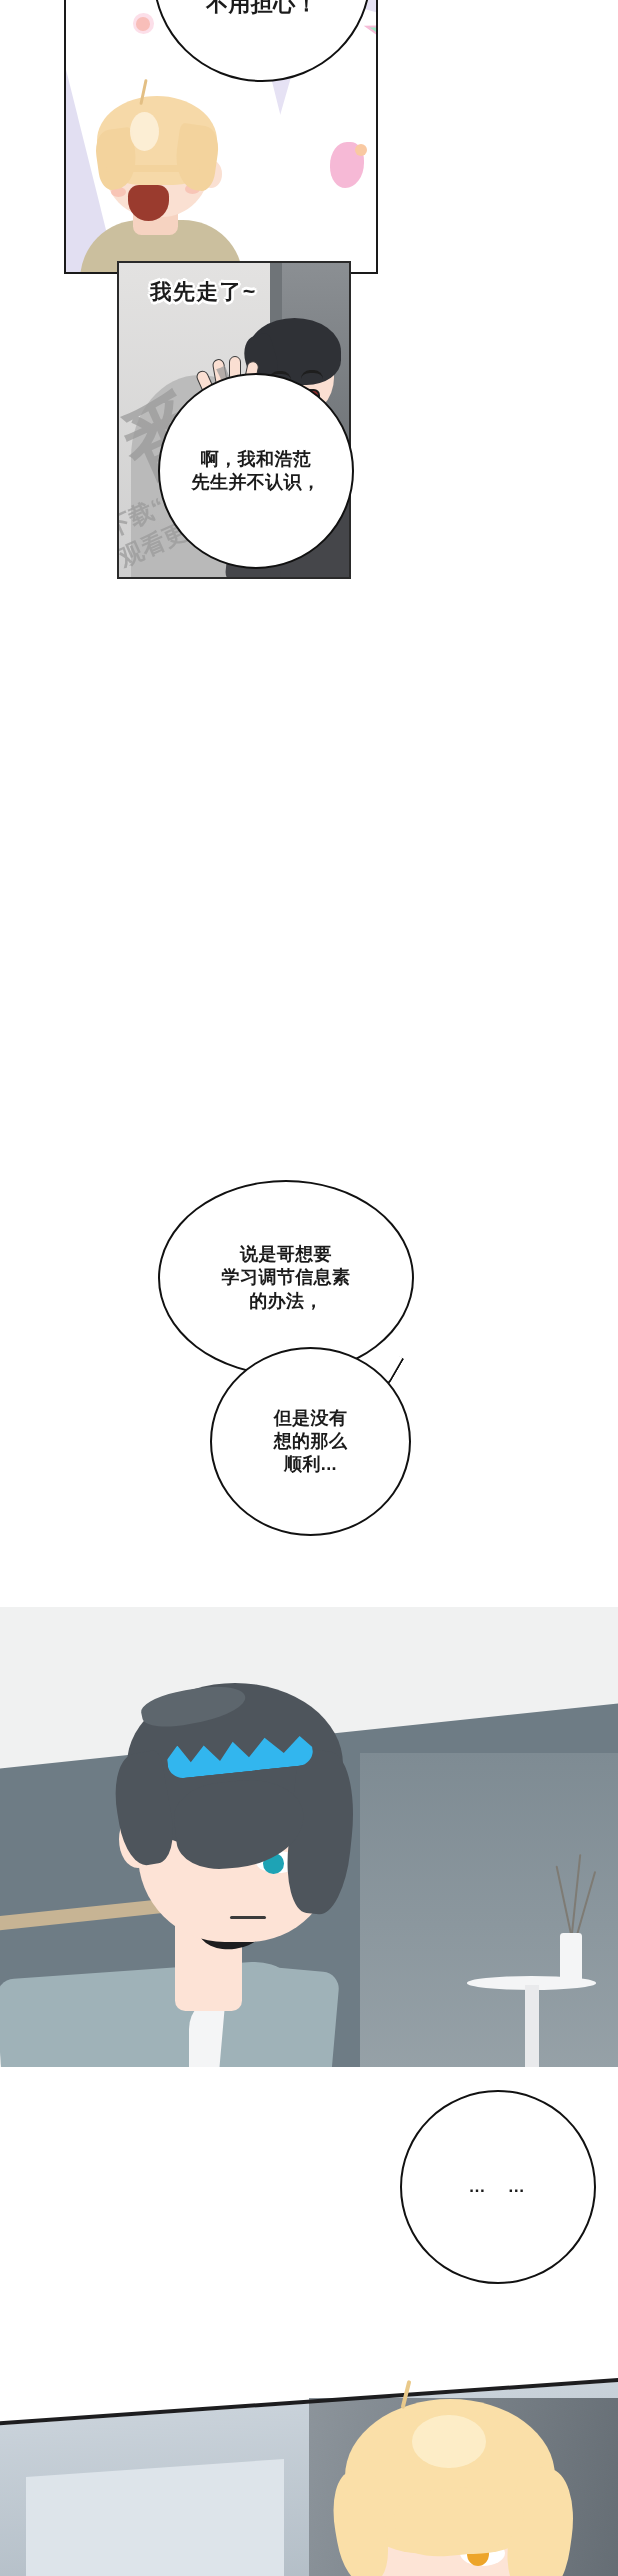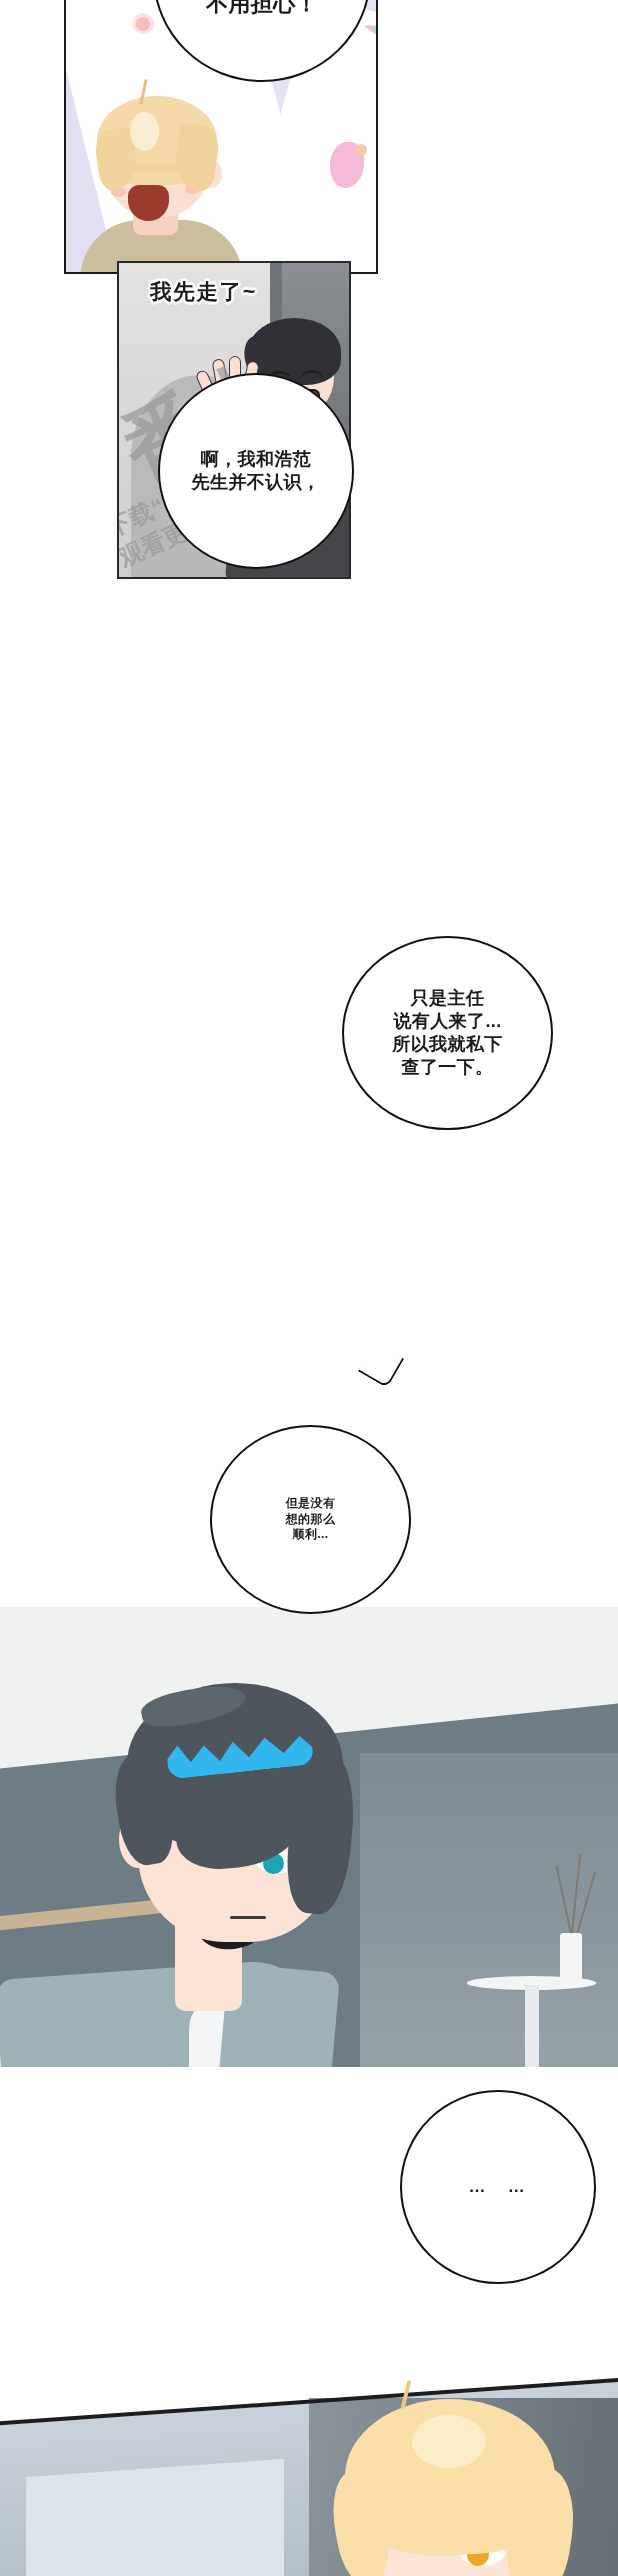--- a/index.html
+++ b/index.html
@@ -247,30 +247,29 @@
       <div class="motion" style="left:50px; top:105px; transform:rotate(8deg);"></div>
       <div class="motion" style="left:57px; top:108px; transform:rotate(8deg);"></div>
     </div>
   </div>
 
   <div class="bubble" id="b3" style="left:158px; top:373px; width:196px; height:196px; font-size:18px;">
     <span class="txt">啊，我和浩范
 先生并不认识，</span>
   </div>
 
-  <div class="bubble" id="b4" style="left:342px; top:936px; width:211px; height:194px; font-size:18px;">
-    <span class="txt">只是主任
-说有人来了...
-所以我就私下
-查了一下。</span>
-  </div>
-
+
+  <div class="bubble" id="b5" style="left:158px; top:1180px; width:256px; height:196px; font-size:18px; border-radius:50%;">
+    <span class="txt">说是哥想要
+学习调节信息素
+的办法，</span>
+  </div>
   <div style="position:absolute; left:364px; top:1348px; width:34px; height:34px; background:#fff; border:2.6px solid #111; transform:rotate(30deg); border-radius:0 0 8.6px 0; border-top:none; border-left:none; z-index:28;"></div>
 
-  <div class="bubble" id="b6" style="left:210px; top:1425px; width:201px; height:189px; font-size:12px;">
+  <div class="bubble" id="b6" style="left:210px; top:1347px; width:201px; height:189px; font-size:18px;">
     <span class="txt">但是没有
 想的那么
 顺利...</span>
   </div>
 
   <div class="panel" id="panel3">
     <div class="p3-wall-top"></div>
     <div class="p3-wall-dark"></div>
     <div class="p3-wall-soft"></div>
     <div class="p3-moulding"></div>

